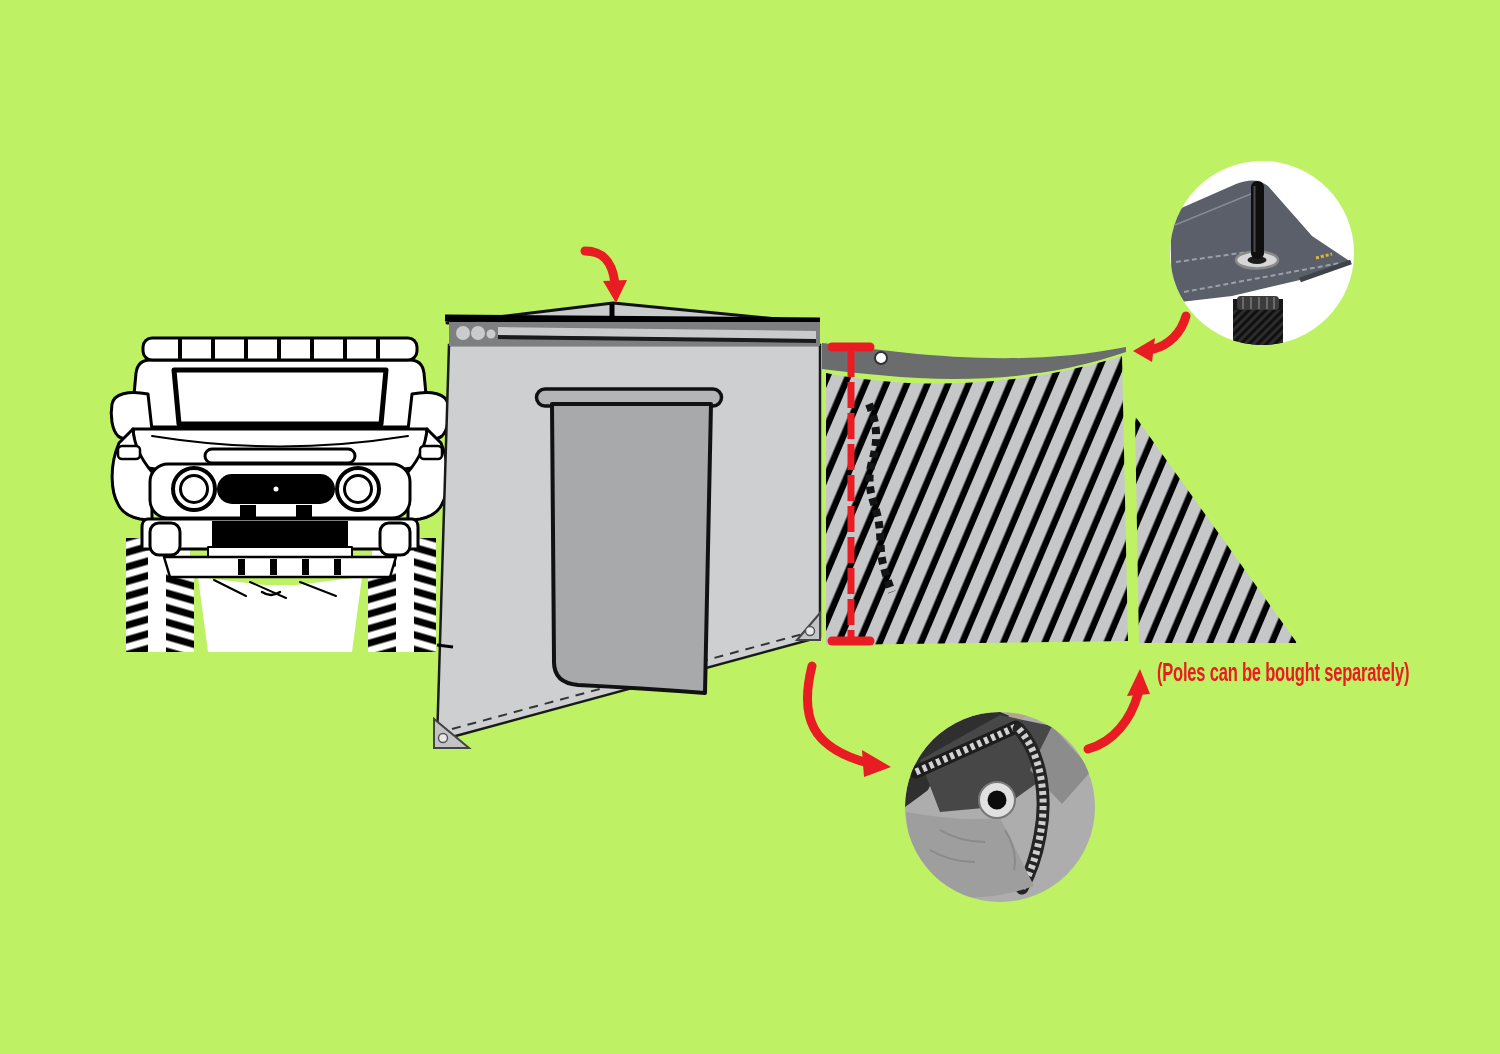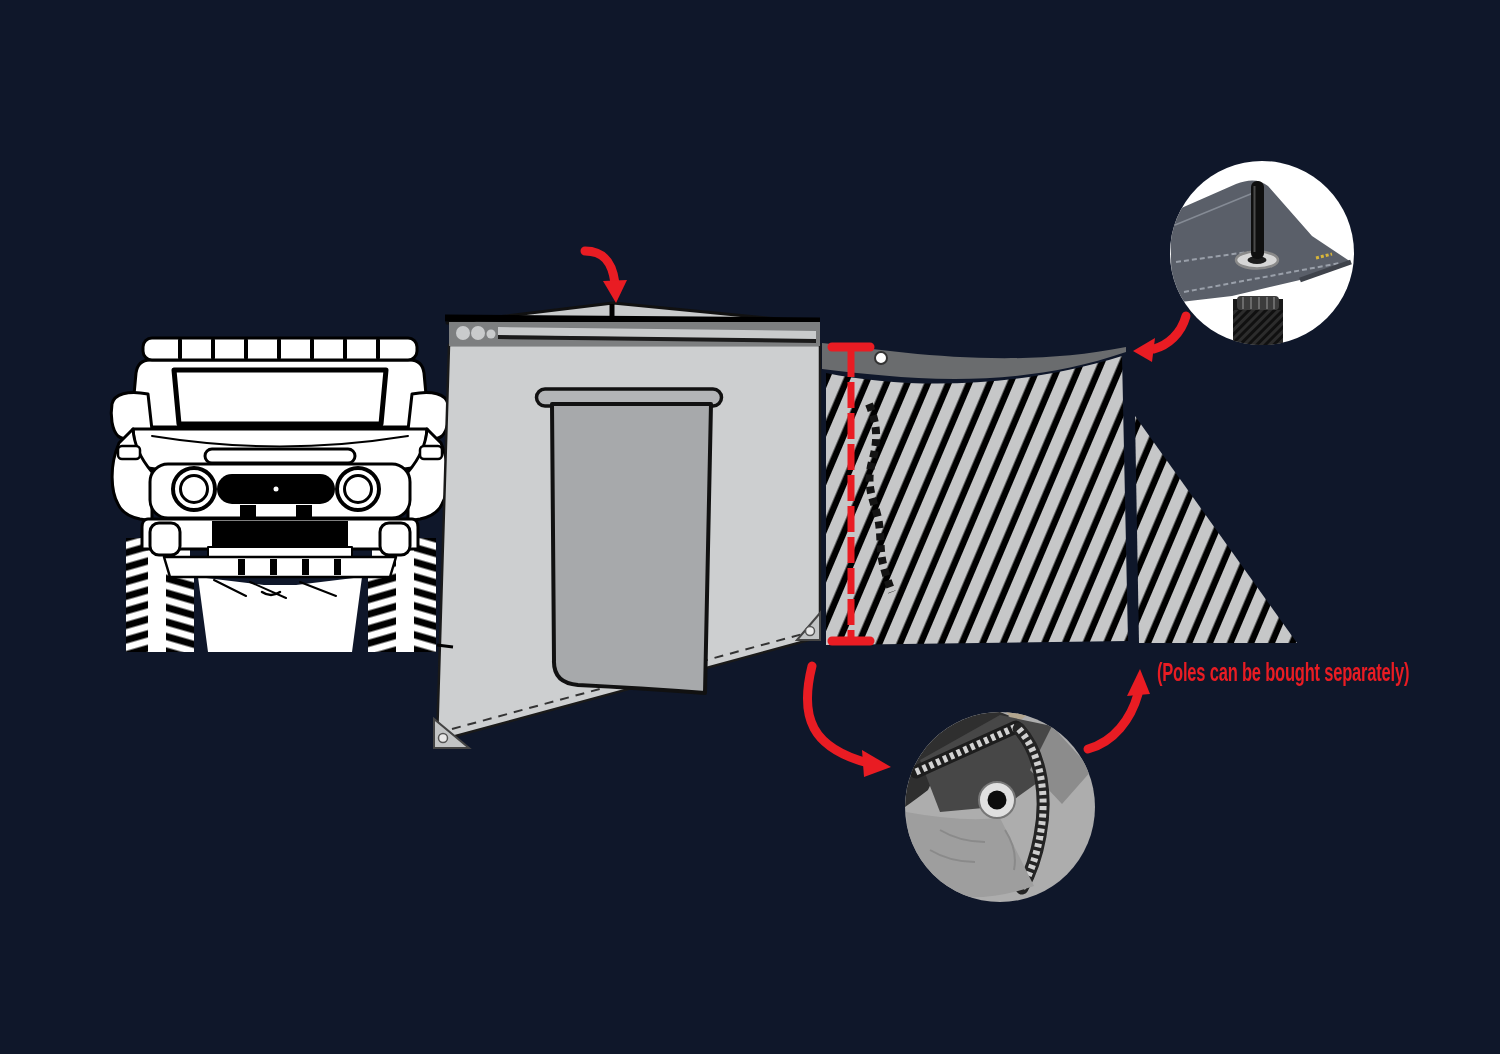--- a/index.html
+++ b/index.html
@@ -1,16 +1,16 @@
 <!DOCTYPE html>
 <html><head>
 <meta charset="utf-8">
 <style>
   html,body{margin:0;padding:0;background:#000;}
-  .stage{position:relative;width:1500px;height:1054px;background:#0f172a;overflow:hidden;
+  .stage{position:relative;width:1500px;height:1054px;background:#bef264;overflow:hidden;
          font-family:"Liberation Sans", sans-serif;}
   .stage svg{position:absolute;left:0;top:0;}
   .poles-note{position:absolute;left:1157px;top:659px;color:#e91c23;font-weight:700;
               font-size:25px;line-height:1.1;white-space:nowrap;letter-spacing:-0.3px;
               transform:scaleX(0.66);transform-origin:left top;}
 </style>
 </head>
 <body>
 
 <div class="stage">

